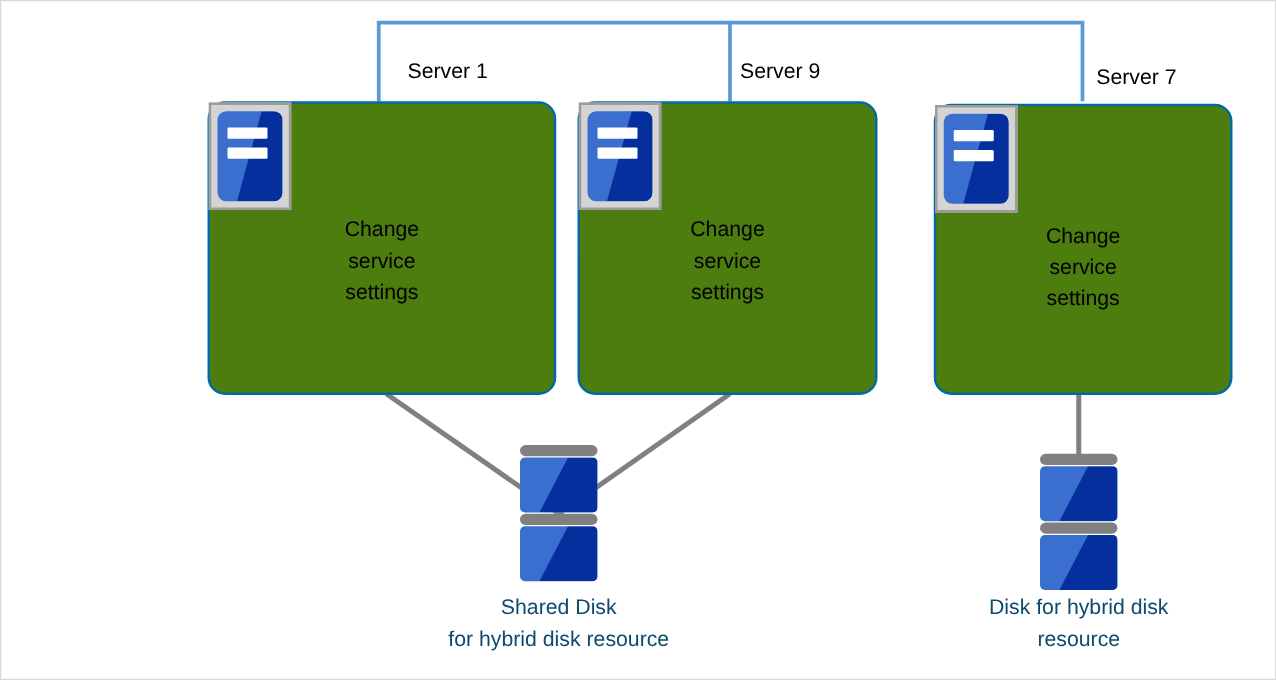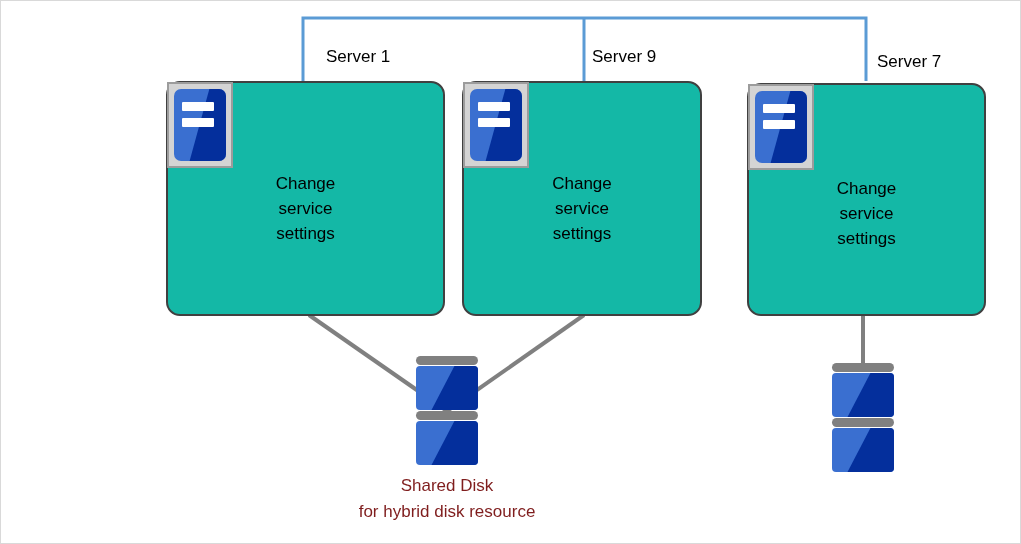--- a/index.html
+++ b/index.html
@@ -21,23 +21,23 @@
   }
   #svg-layer {
     position: absolute;
     left: 0;
     top: 0;
     width: 1021px;
     height: 544px;
   }
   .server-box {
     position: absolute;
-    border: 2px solid #404040;
+    border: 2px solid #0369a1;
     border-radius: 14px;
-    background: #14b8a6;
+    background: #4d7c0f;
     box-sizing: border-box;
     text-decoration: underline;
   }
   .server-icon {
     position: absolute;
     left: -1px;
     top: -1px;
     width: 66px;
     height: 86px;
     background: #d4d4d4;
@@ -115,21 +115,21 @@
     width: 100%;
     height: 100%;
     background: #042f9c;
     clip-path: polygon(62% 0%, 100% 0%, 100% 100%, 25% 100%);
   }
   .disk-caption {
     position: absolute;
     text-align: center;
     font-size: 17px;
     line-height: 26px;
-    color: #7f1d1d;
+    color: #0c4a6e;
     white-space: pre-line;
   }
 </style>
 </head>
 <body>
 
 <div id="canvas">
 
   <svg id="svg-layer" viewBox="0 0 1021 544" xmlns="http://www.w3.org/2000/svg">
 
@@ -207,14 +207,16 @@
   <div class="disk" style="left:831px; top:362px;">
     <div class="disk-bar"></div>
     <div class="disk-body">
       <div class="disk-body-dark"></div>
     </div>
     <div class="disk-bar"></div>
     <div class="disk-body">
       <div class="disk-body-dark"></div>
     </div>
   </div>
+  <div class="disk-caption" style="left:722px; top:472px; width:280px;">Disk for hybrid disk
+resource</div>
 
 </div>
 
 </body></html>

